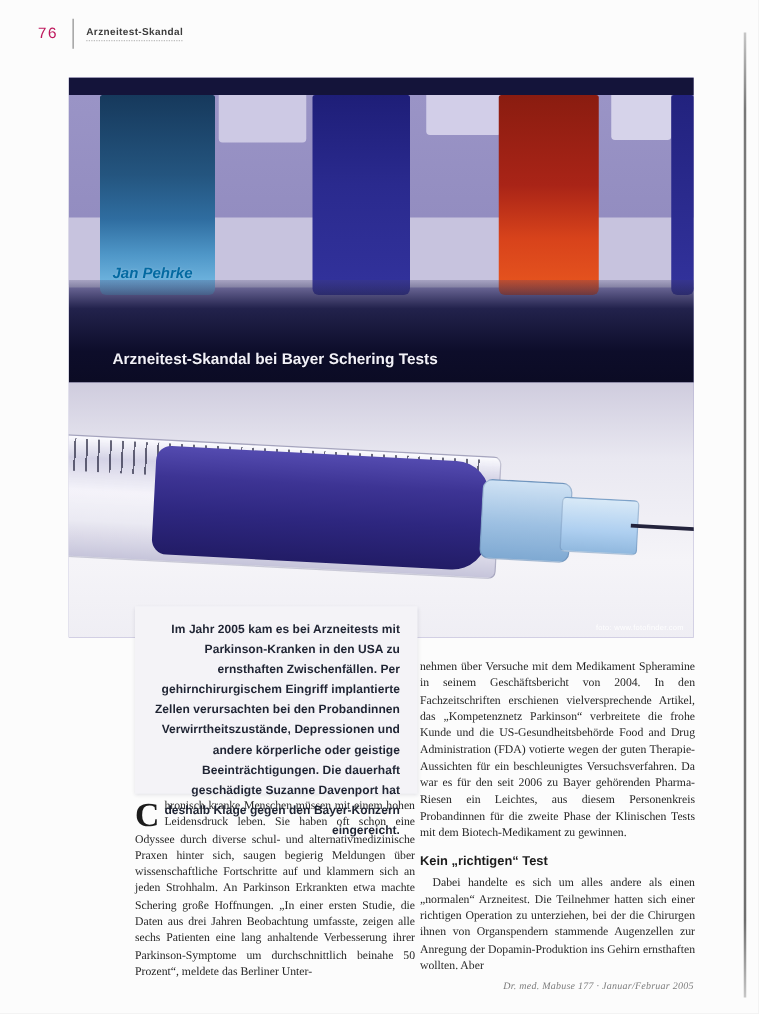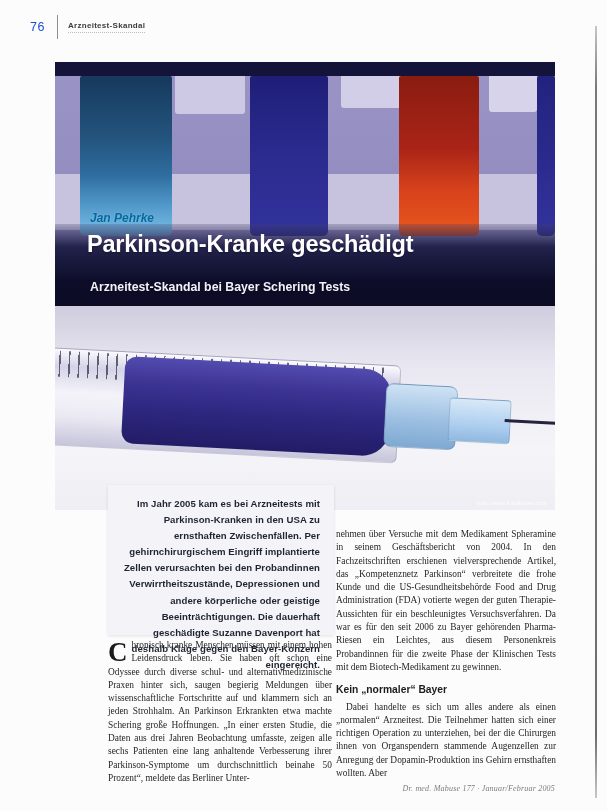--- a/index.html
+++ b/index.html
@@ -3,21 +3,21 @@
 <meta charset="utf-8">
 <style>
   html,body{margin:0;padding:0;background:#e8e8e8;}
   .page{
     position:relative;width:607px;height:811px;margin:0 auto;
     background:#fcfcfc;overflow:hidden;
     font-family:"Liberation Sans",sans-serif;color:#222;
   }
   
   .runhead{position:absolute;left:30px;top:14px;display:flex;align-items:center;height:26px;}
-  .pagenum{font-size:12.5px;color:#1d4ed8;letter-spacing:.5px;}
+  .pagenum{font-size:12.5px;color:#be185d;letter-spacing:.5px;font-family:Liberation Mono, monospace;}
   .headrule{width:1px;height:24px;background:#8f8f8f;margin:0 10px 0 12px;}
   .sectlabel{font-size:8px;font-weight:bold;color:#3c3c3c;letter-spacing:.3px;border-bottom:1px dotted #bdbdbd;padding-bottom:2px;}
   
   .edgeline{position:absolute;left:595px;top:26px;width:2px;height:772px;background:linear-gradient(#b5b5b5,#4c4c4c 8%,#3f3f3f 92%,#b5b5b5);opacity:.75;}
   
   .photo{position:absolute;left:55px;top:62px;width:500px;height:448px;background:#948ec0;overflow:hidden;}
   .navyband{position:absolute;left:0;top:0;width:100%;height:14px;background:#14143a;}
   .lavbg{position:absolute;left:0;top:14px;width:100%;height:152px;background:linear-gradient(180deg,#9a94c6,#8f89bd);}
   .benchband{position:absolute;left:0;top:112px;width:100%;height:56px;background:#c7c3de;}
   .sq{position:absolute;border-radius:3px;}
@@ -95,32 +95,31 @@
       <div class="ticks"></div>
       <div class="liquid"></div>
       <div class="hub"></div>
       <div class="collar"></div>
       <div class="needle"></div>
     </div>
     <div class="credit">foto: www.fotofinder.com</div>
   </div>
 
   <div class="byline">Jan Pehrke</div>
-  <div class="title">Parkinson-Kranke geschädigt</div>
   <div class="subtitle">Arzneitest-Skandal bei Bayer Schering Tests</div>
 
   <div class="leadbox">
     <div class="leadtext">Im Jahr 2005 kam es bei Arzneitests mit Parkinson-Kranken in den USA zu ernsthaften Zwischenfällen. Per gehirnchirurgischem Eingriff implantierte Zellen verursachten bei den Probandinnen Verwirrtheitszustände, Depressionen und andere körperliche oder geistige Beeinträchtigungen. Die dauerhaft geschädigte Suzanne Davenport hat deshalb Klage gegen den Bayer-Konzern eingereicht.</div>
   </div>
 
   <div class="col col1">
     <p style="margin:0;"><span class="dropcap">C</span><span>hronisch kranke Menschen müssen mit einem hohen Leidensdruck leben. Sie haben oft schon eine Odyssee durch diverse schul- und alternativmedizinische Praxen hinter sich, saugen begierig Meldungen über wissenschaftliche Fortschritte auf und klammern sich an jeden Strohhalm. An Parkinson Erkrankten etwa machte Schering große Hoffnungen. „In einer ersten Studie, die Daten aus drei Jahren Beobachtung umfasste, zeigen alle sechs Patienten eine lang anhaltende Verbesserung ihrer Parkinson-Symptome um durchschnittlich beinahe 50 Prozent“, meldete das Berliner Unter-</span></p>
   </div>
 
   <div class="col col2">
     <p style="margin:0;">nehmen über Versuche mit dem Medikament Spheramine in seinem Geschäftsbericht von 2004. In den Fachzeitschriften erschienen vielversprechende Artikel, das „Kompetenznetz Parkinson“ verbreitete die frohe Kunde und die US-Gesundheitsbehörde Food and Drug Administration (FDA) votierte wegen der guten Therapie-Aussichten für ein beschleunigtes Versuchsverfahren. Da war es für den seit 2006 zu Bayer gehörenden Pharma-Riesen ein Leichtes, aus diesem Personenkreis Probandinnen für die zweite Phase der Klinischen Tests mit dem Biotech-Medikament zu gewinnen.</p>
-    <div class="subhead">Kein „normaler“ Bayer</div>
+    <div class="subhead">Kein „richtigen“ Test</div>
     <p class="p2indent" style="margin:0;">Dabei handelte es sich um alles andere als einen „normalen“ Arzneitest. Die Teilnehmer hatten sich einer richtigen Operation zu unterziehen, bei der die Chirurgen ihnen von Organspendern stammende Augenzellen zur Anregung der Dopamin-Produktion ins Gehirn ernsthaften wollten. Aber</p>
   </div>
 
   <div class="footer">Dr. med. Mabuse 177 · Januar/Februar 2005</div>
 
 </div>
 
 </body></html>

